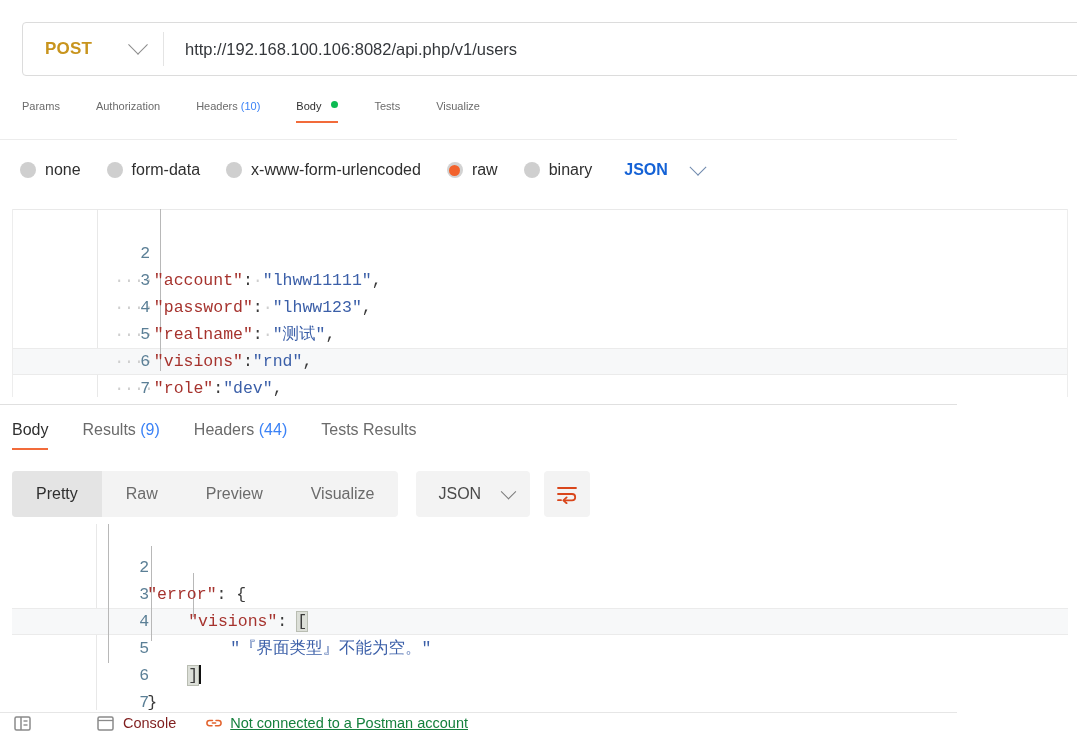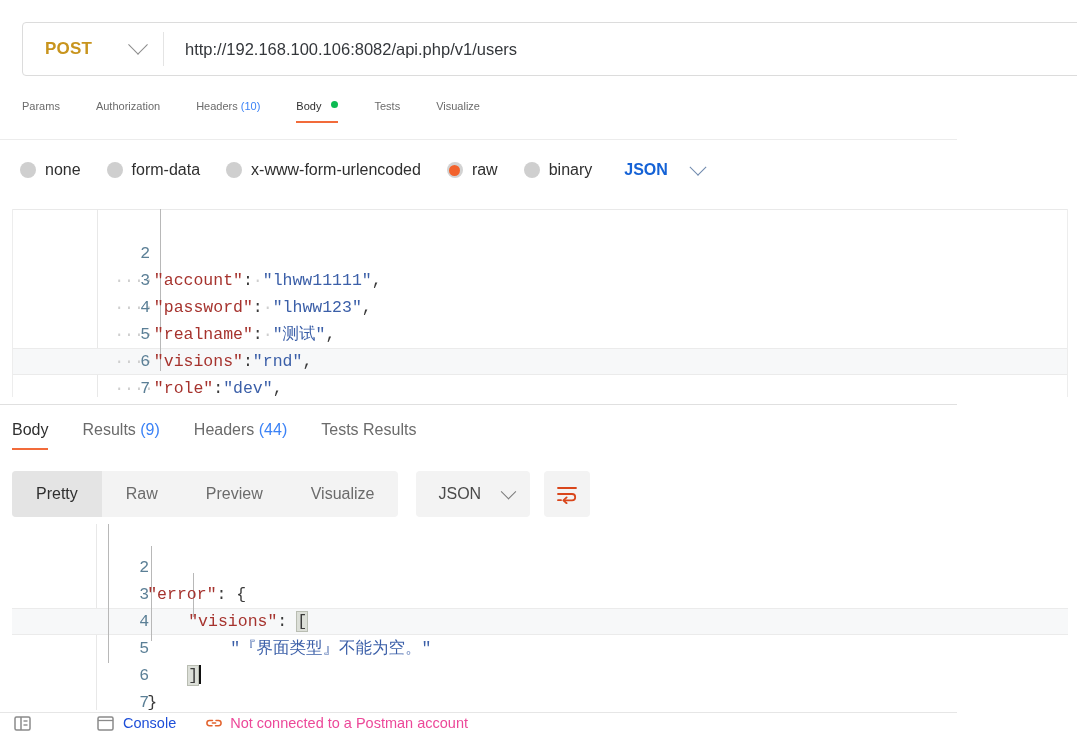--- a/index.html
+++ b/index.html
@@ -318,26 +318,26 @@
   .statusbar {
     position: absolute;
     left: 0; right: 0; top: 713px; height: 20px;
     display: flex; align-items: center;
     overflow: hidden;
     background: #fff;
   }
   .sb-item {
     display: flex; align-items: center;
     font-size: 14.5px;
-    color: #1d4ed8;
+    color: #7f1d1d;
     cursor: pointer;
     white-space: nowrap;
   }
   .sb-console { margin-left: 66px; }
-  .sb-acct { margin-left: 30px; color: #ec4899; }
+  .sb-acct { margin-left: 30px; color: #15803d; text-decoration: underline; }
 </style>
 </head>
 <body>
 
 <div class="app">
 
   <div class="urlbar-wrap">
     <div class="method-btn">
       <span class="method-label">POST</span>
       <span class="chev"></span>

